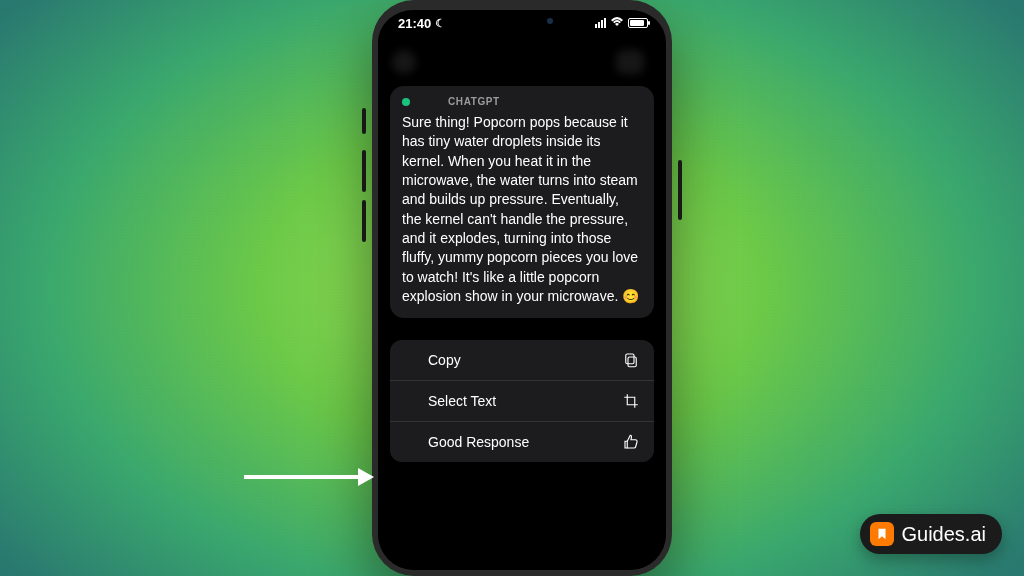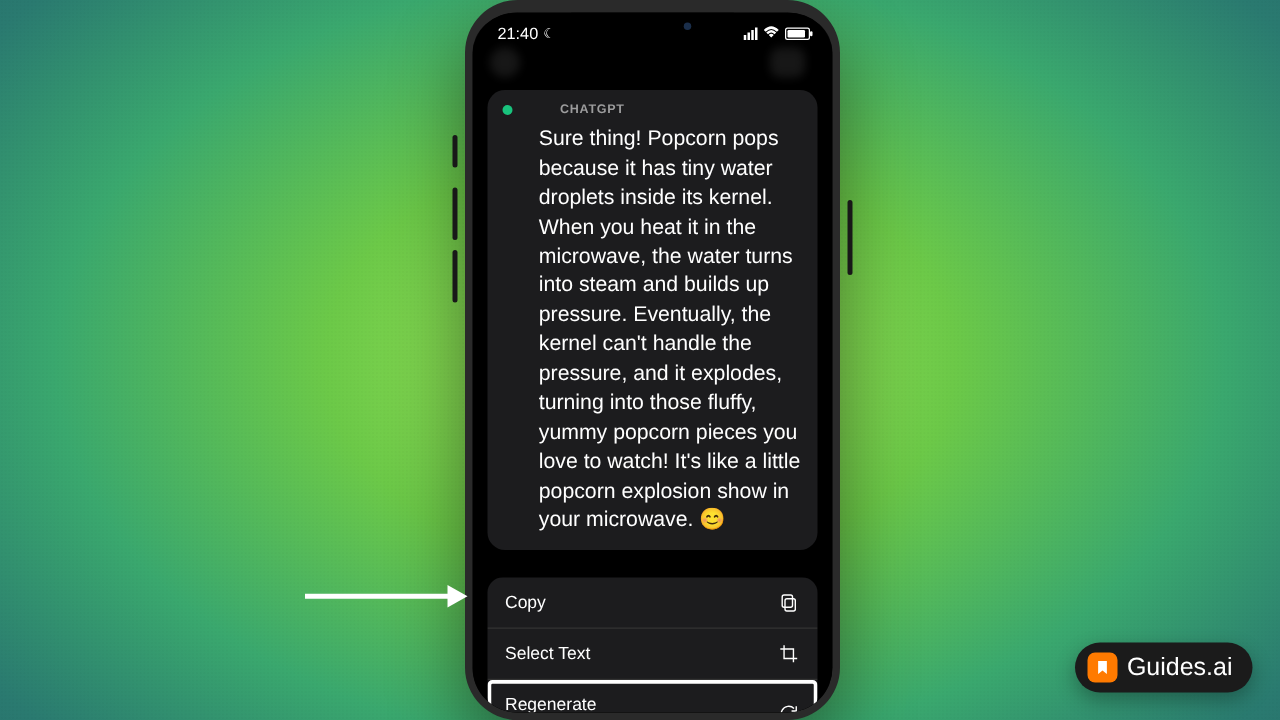--- a/index.html
+++ b/index.html
@@ -62,23 +62,23 @@
     background: #000;
     color: #fff;
     display: flex; flex-direction: column;
     border-radius: 34px;
     overflow: hidden;
   }
 
   
   .status-bar {
     height: 36px;
-    display: flex; align-items: flex-end; justify-content: space-between;
+    display: flex; align-items: flex-start; justify-content: space-between;
     padding: 6px 18px 0 20px;
-    font-size: 13px; font-weight: 400;
+    font-size: 13px; font-weight: 700;
   }
   .status-left { display: flex; align-items: center; gap: 4px; }
   .status-right { display: flex; align-items: center; gap: 4px; }
   .moon { font-size: 11px; }
   .signal { display: inline-flex; align-items: flex-end; gap: 1px; }
   .signal i { width: 2px; background: #fff; display: block; }
   .signal i:nth-child(1){height:4px}.signal i:nth-child(2){height:6px}
   .signal i:nth-child(3){height:8px}.signal i:nth-child(4){height:10px}
   .wifi { font-size: 12px; }
   .battery {
@@ -102,21 +102,21 @@
   
   .msg-wrap { padding: 6px 12px 10px 12px; }
   .msg {
     background: #1c1c1e;
     border-radius: 14px;
     padding: 10px 12px 12px 12px;
   }
   .msg-head { display:flex; align-items:center; gap:6px; margin-bottom:6px;}
   .dot { width:8px; height:8px; background:#19c37d; border-radius:50%; }
   .msg-label { font-size:10px; letter-spacing:0.6px; color:#9c9c9d; font-weight:600;margin-left:32px; }
-  .msg-body { font-size: 17px; line-height: 1.38; color:#fff;margin-left:29px; }
+  .msg-body { font-size: 14px; line-height: 1.38; color:#fff; }
 
   
   .menu {
     margin: 12px 12px 0 12px;
     background: #1c1c1e;
     border-radius: 12px;
     overflow: hidden;
   }
   .menu-item {
     display:flex; align-items:center; justify-content:space-between;
@@ -126,21 +126,21 @@
     cursor: pointer;
   }
   .menu-item:last-child { border-bottom: none; }
   .menu-item.highlighted {
     outline: 3px solid #fff;
     outline-offset: -3px;
     border-radius: 4px;
     position: relative;
     z-index: 2;
   }
-  .menu-label { line-height: 1.2; }
+  .menu-label { line-height: 1.2; margin-left: 24px; }
   .menu-icon { width:18px; height:18px; display:flex; align-items:center; justify-content:center; color:#fff; flex-shrink:0; }
   .menu-icon svg { width:18px; height:18px; stroke:#fff; fill:none; stroke-width:1.5; }
 
   
   .arrow {
     position: absolute;
     left: 244px; top: 472px;
     width: 130px; height: 10px;
     pointer-events: none;
   }
@@ -238,30 +238,20 @@
       <div class="menu-item">
         <span class="menu-label">Select Text</span>
         <span class="menu-icon">
           <svg viewBox="0 0 24 24">
               <path d="M7 3 V17 H21"></path>
               <path d="M3 7 H17 V21"></path>
             </svg>
         </span>
       </div>
 
-      <div class="menu-item highlighted">
-        <span class="menu-label" style="white-space:pre-line;">Regenerate
-Response</span>
-        <span class="menu-icon">
-          <svg viewBox="0 0 24 24">
-              <path d="M20 12 A8 8 0 1 1 17.6 6.3"></path>
-              <polyline points="20 4 20 9 15 9"></polyline>
-            </svg>
-        </span>
-      </div>
 
       <div class="menu-item">
         <span class="menu-label">Good Response</span>
         <span class="menu-icon">
           <svg viewBox="0 0 24 24">
               <path d="M7 20 H4 V11 H7 Z"></path>
               <path d="M7 11 L11 3 C12.5 3 13 4.5 12.5 6 L12 9 H18 C19.5 9 20.5 10.5 20 12 L18 19 C17.7 20 17 20 16 20 H7"></path>
             </svg>
         </span>
       </div>

